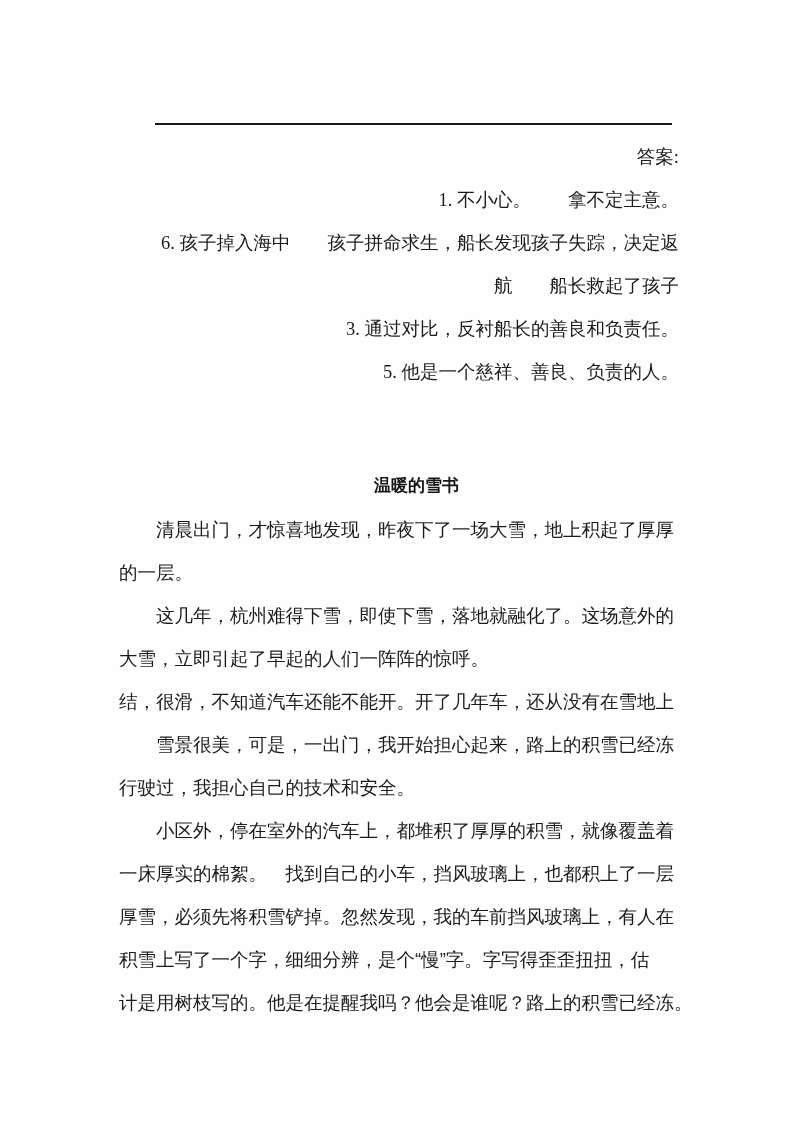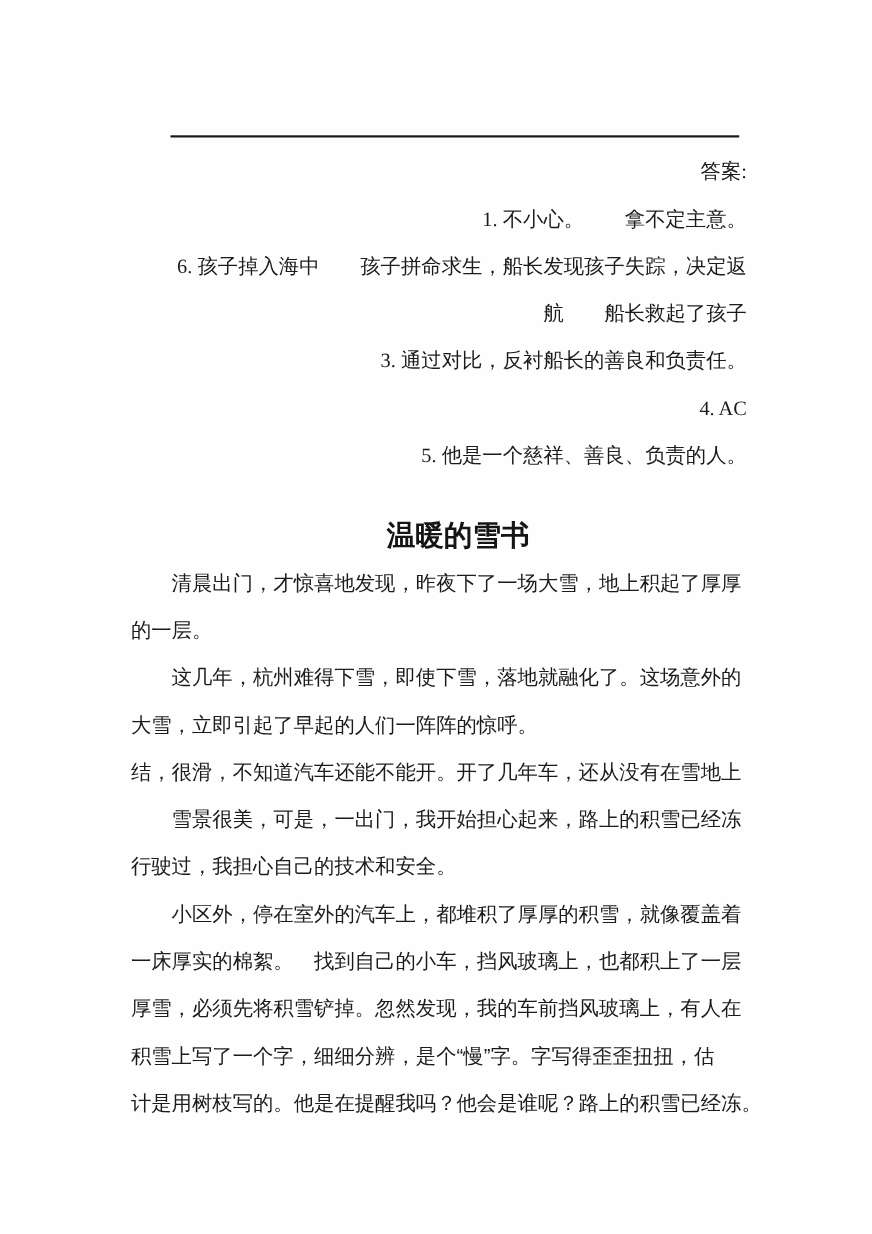--- a/index.html
+++ b/index.html
@@ -35,23 +35,23 @@
   .passage-title {
     position: absolute;
     left: 119px;
     top: 465px;
     width: 553px;
     height: 43px;
     line-height: 43px;
     margin: 0;
     text-align: center;
     text-indent: 42px;
-    font-family: Liberation Sans, sans-serif;
+    font-family: Liberation Mono, monospace;
     font-weight: 700;
-    font-size: 26px;
+    font-size: 17px;
     color: #151515;
   }
   .passage {
     position: absolute;
     left: 119px;
     top: 508px;
     width: 560px;
   }
   .line {
     height: 43px;
@@ -76,21 +76,20 @@
 <div class="page">
 
   <div class="divider"></div>
 
   <section class="answers">
     <div class="line first serif">答案:</div>
     <div class="line first serif">1. 不小心。　　拿不定主意。</div>
     <div class="line first serif">6. 孩子掉入海中　　孩子拼命求生，船长发现孩子失踪，决定返</div>
     <div class="line serif">航　　船长救起了孩子</div>
     <div class="line first serif">3. 通过对比，反衬船长的善良和负责任。</div>
-    <div class="line first serif">4. AC</div>
     <div class="line first serif">5. 他是一个慈祥、善良、负责的人。</div>
   </section>
 
   <h1 class="passage-title">温暖的雪书</h1>
 
   <section class="passage">
     <div class="line first kai">清晨出门，才惊喜地发现，昨夜下了一场大雪，地上积起了厚厚</div>
     <div class="line kai">的一层。</div>
     <div class="line first kai">这几年，杭州难得下雪，即使下雪，落地就融化了。这场意外的</div>
     <div class="line kai">大雪，立即引起了早起的人们一阵阵的惊呼。</div>

